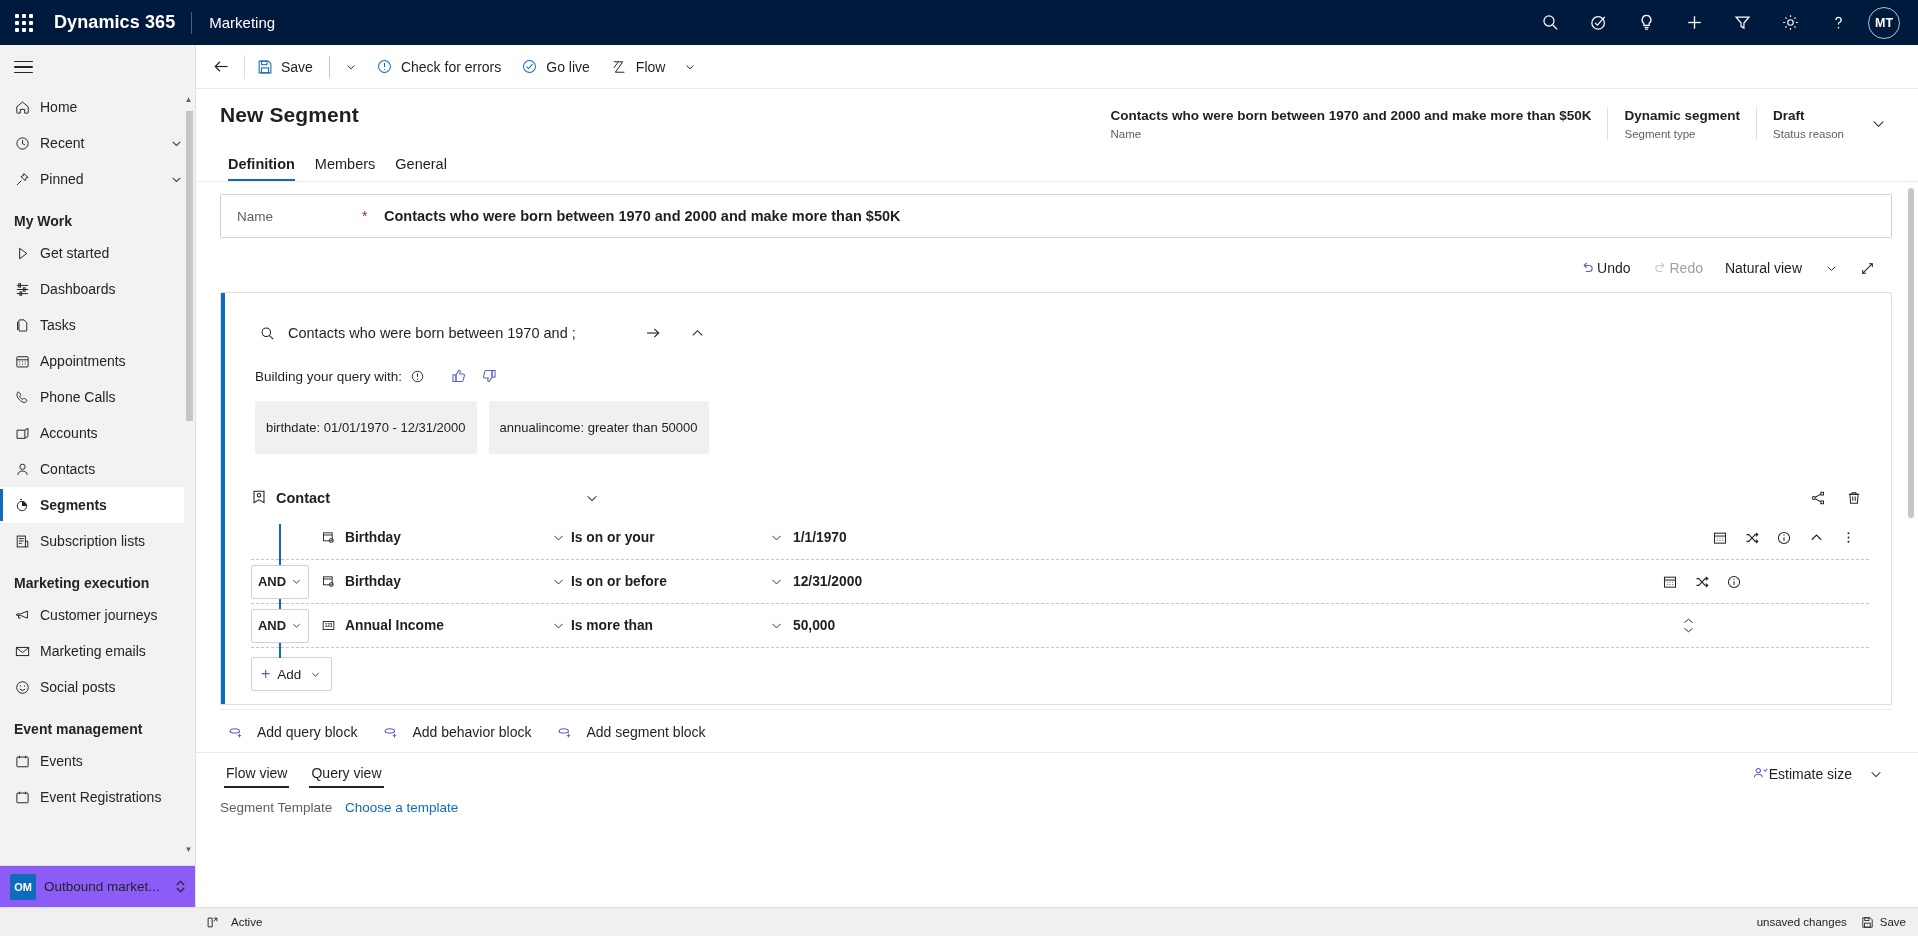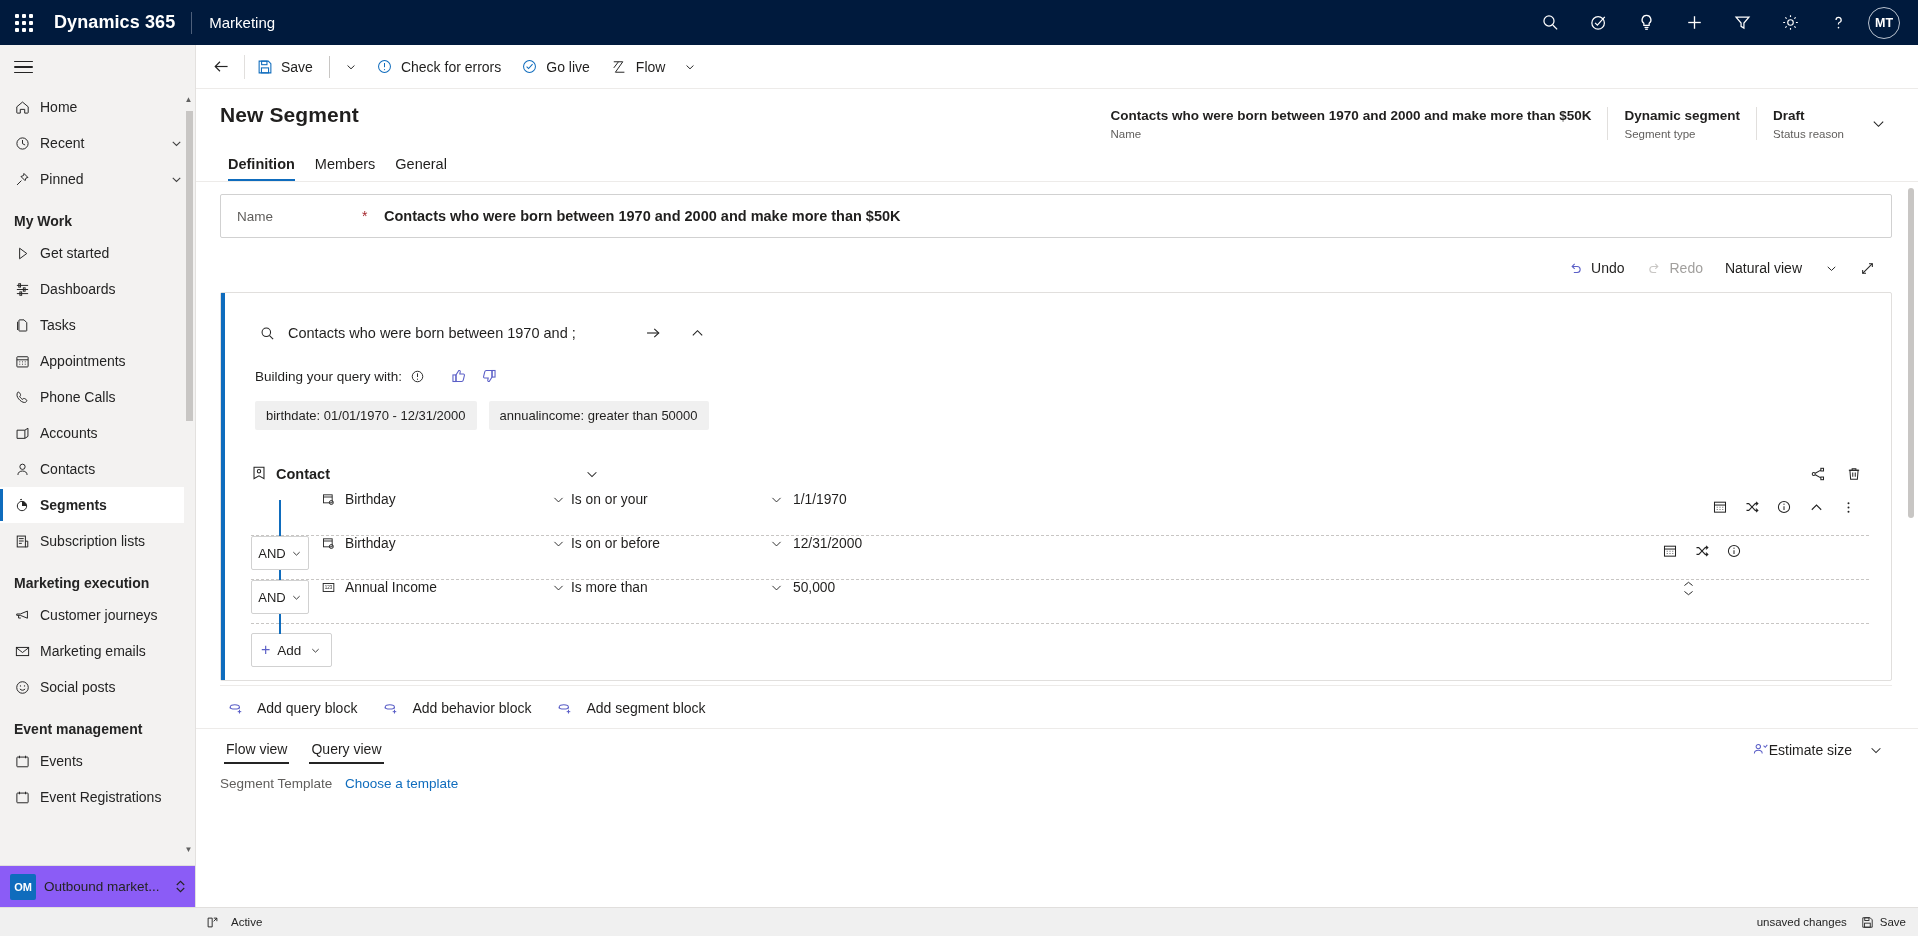--- a/index.html
+++ b/index.html
@@ -177,21 +177,21 @@
   }
   .name-lbl { font-size: 13.5px; color: #605e5c; width: 125px; }
   .req-star { color: #a4262c; font-size: 14px; width: 22px; }
   .name-val { font-size: 14.5px; color: #201f1e; font-weight: 600; }
 
   .qtoolbar {
     display: flex; align-items: center; justify-content: flex-end;
     gap: 2px; padding: 14px 8px 8px 0;
   }
   .qtb {
-    display: flex; align-items: flex-end; gap: 8px; font-size: 14px;
+    display: flex; align-items: flex-start; gap: 2px; font-size: 14px;
     padding: 6px 10px; cursor: pointer; color: #201f1e; white-space: nowrap;
   }
   .qtb.disabled { color: #a19f9d; cursor: default; }
   .qtb .ico { display: flex; align-items: center; color: #5b5fc7; }
   .qtb.disabled .ico { color: #c8c6c4; }
   .qtb-icononly { width: 34px; height: 32px; display: flex; align-items: center; justify-content: center; cursor: pointer; color: #242424; }
 
   
   .canvas {
     border: 1px solid #e1dfdd; border-radius: 2px;
@@ -211,36 +211,36 @@
   .nl-go { width: 34px; height: 32px; display: flex; align-items: center; justify-content: center; color: #242424; cursor: pointer; }
   .nl-collapse { width: 34px; height: 32px; display: flex; align-items: center; justify-content: center; color: #242424; cursor: pointer; }
 
   .building-row { display: flex; align-items: center; gap: 0; padding: 10px 0 0 4px; }
   .building-lbl { font-size: 13.5px; color: #201f1e; }
   .b-ico { width: 30px; height: 26px; display: flex; align-items: center; justify-content: center; color: #242424; cursor: pointer; }
   .b-ico.thumb { color: #5b5fc7; }
   .chips { display: flex; gap: 12px; padding: 12px 0 6px 4px; }
   .chip {
     background: #f0f0f0; color: #201f1e; font-size: 13px;
-    padding: 7px 11px; border-radius: 2px; white-space: nowrap;
+    padding: 19px 11px; border-radius: 2px; white-space: nowrap;
   }
 
   
   .contact-block { margin-top: 20px; position: relative; }
   .contact-head {
     display: flex; align-items: center; height: 36px;
   }
   .contact-title { display: flex; align-items: center; gap: 9px; font-size: 14.5px; font-weight: 600; color: #201f1e; }
   .contact-caret { width: 40px; display: flex; justify-content: center; align-items: center; color: #242424; cursor: pointer; margin-left: 242px; }
   .contact-actions { margin-left: auto; display: flex; gap: 6px; }
   .act { width: 30px; height: 30px; display: flex; align-items: center; justify-content: center; color: #242424; cursor: pointer; }
 
   .cond-row {
-    display: flex; align-items: flex-start; height: 44px;
-    border-bottom: 1px dashed #c8c6c4; position: relative;
+    display: flex; align-items: center; height: 44px;
+    border-bottom: 1px dashed #c8c6c4; position: relative; font-weight: bold;
   }
   .cond-row.top { border-bottom: 1px dashed #c8c6c4; }
   .logic-pill {
     width: 58px; min-width: 58px; height: 34px; border: 1px solid #d1d1d1;
     background: #ffffff; display: flex; align-items: center; justify-content: center;
     gap: 5px; font-size: 13px; color: #201f1e; border-radius: 2px; cursor: pointer;
     position: relative; z-index: 2;
   }
   .logic-slot { width: 58px; min-width: 58px; }
   .field-cell {

